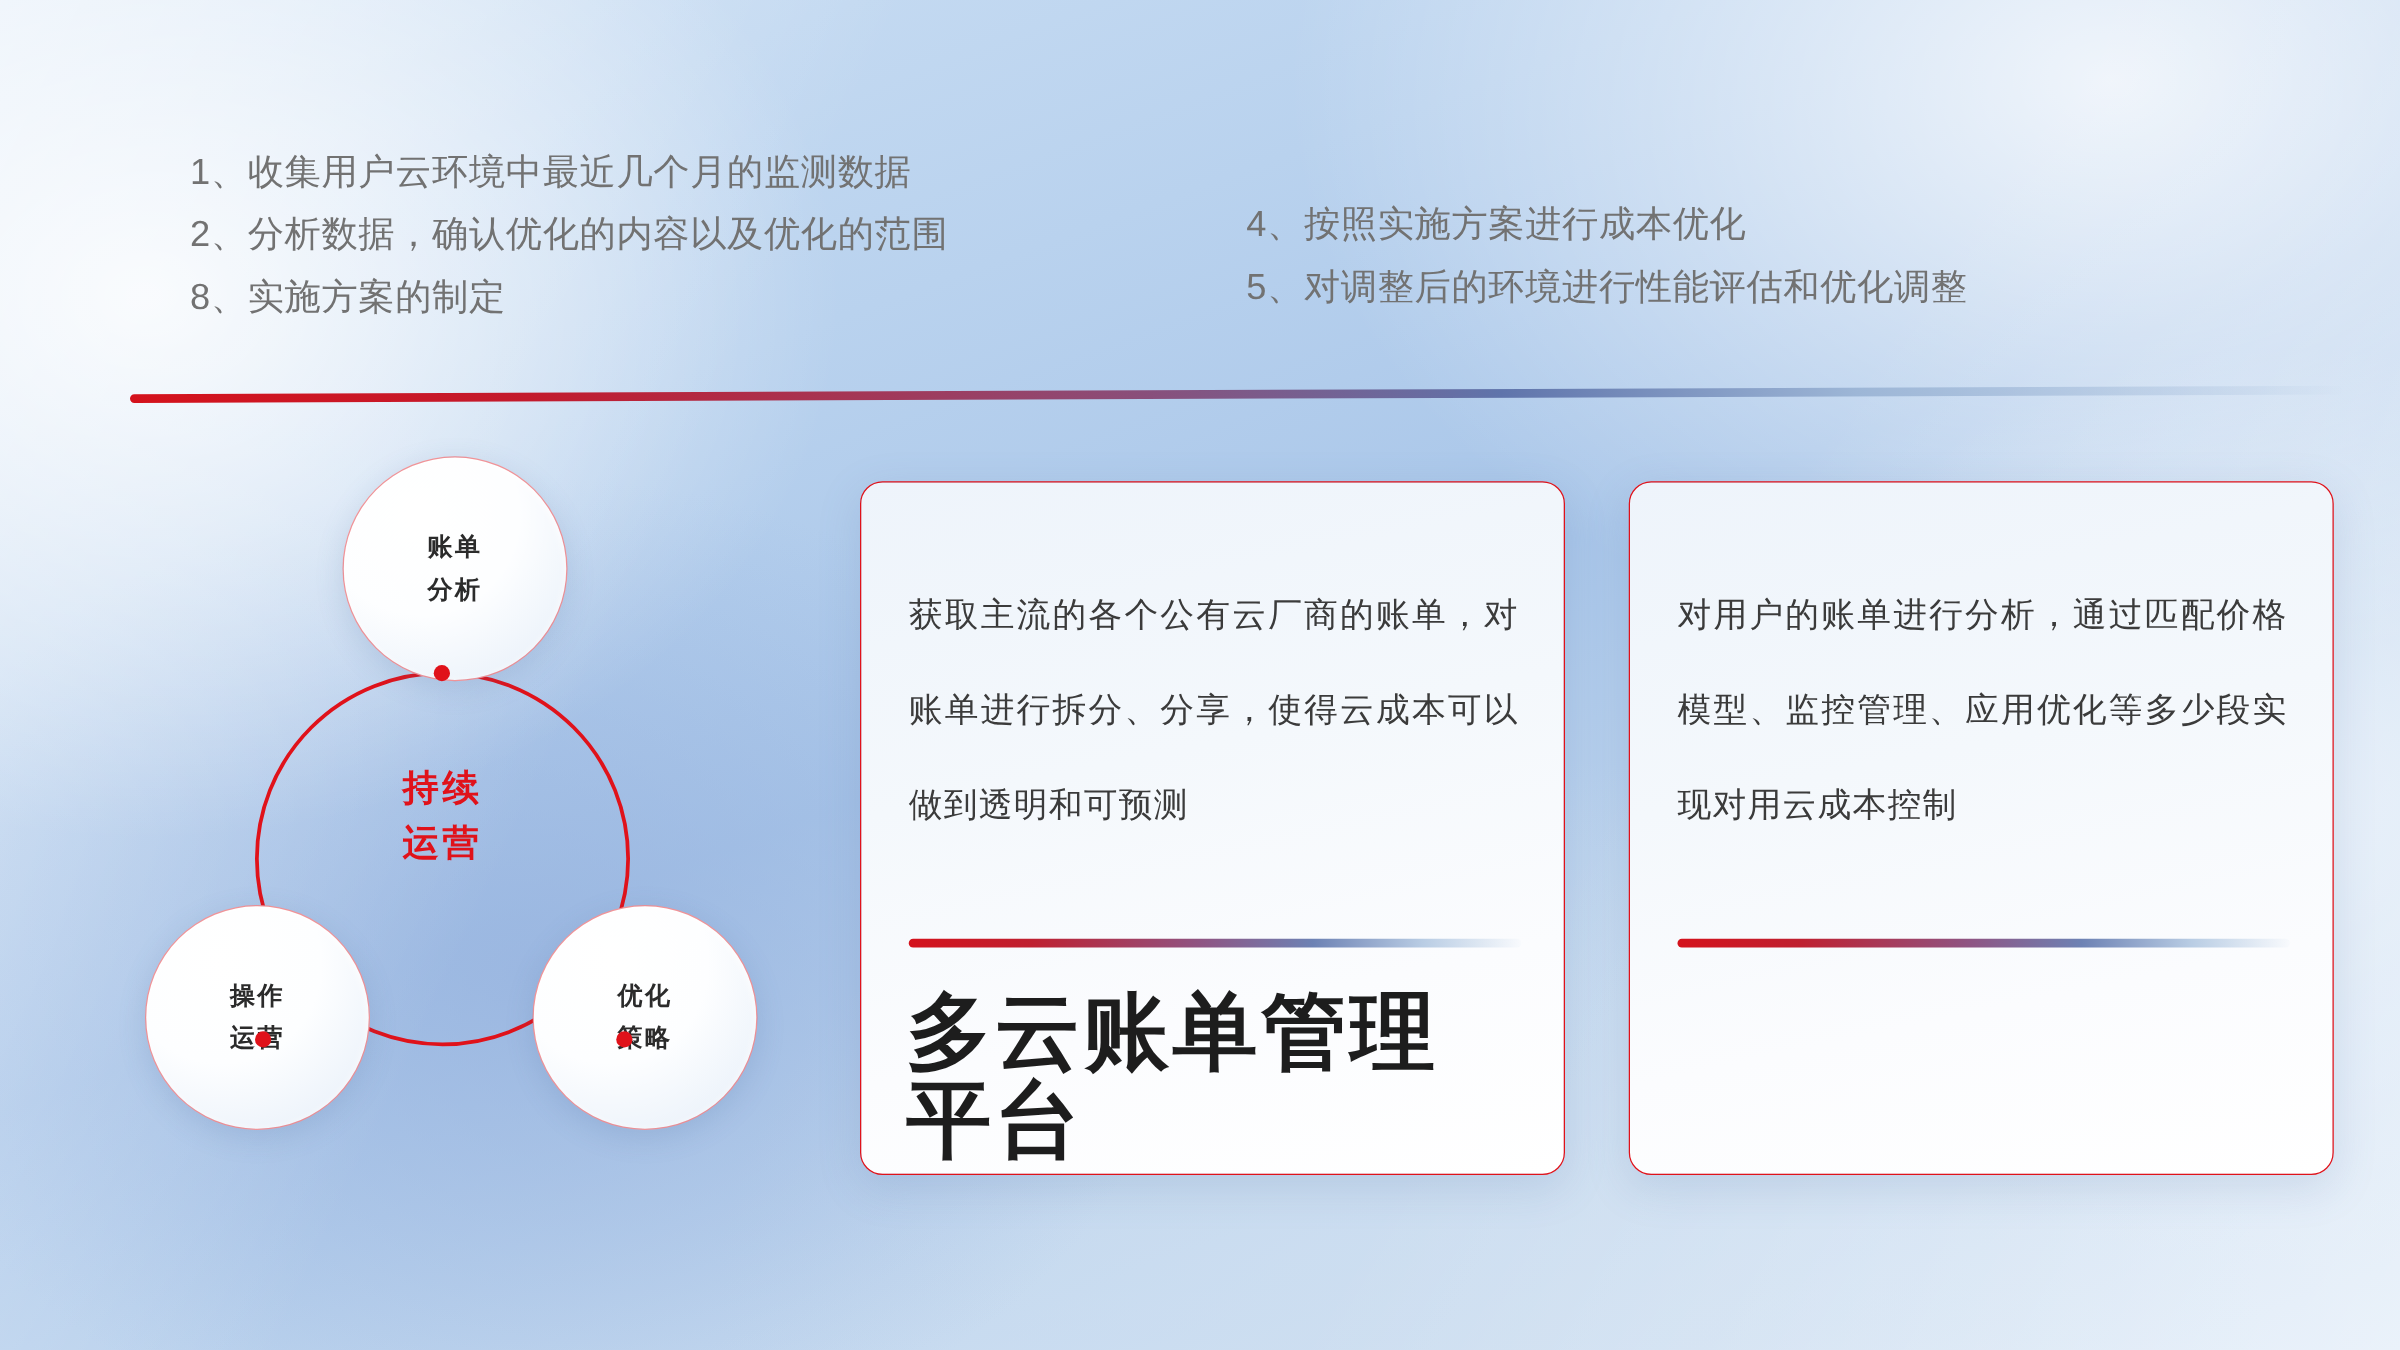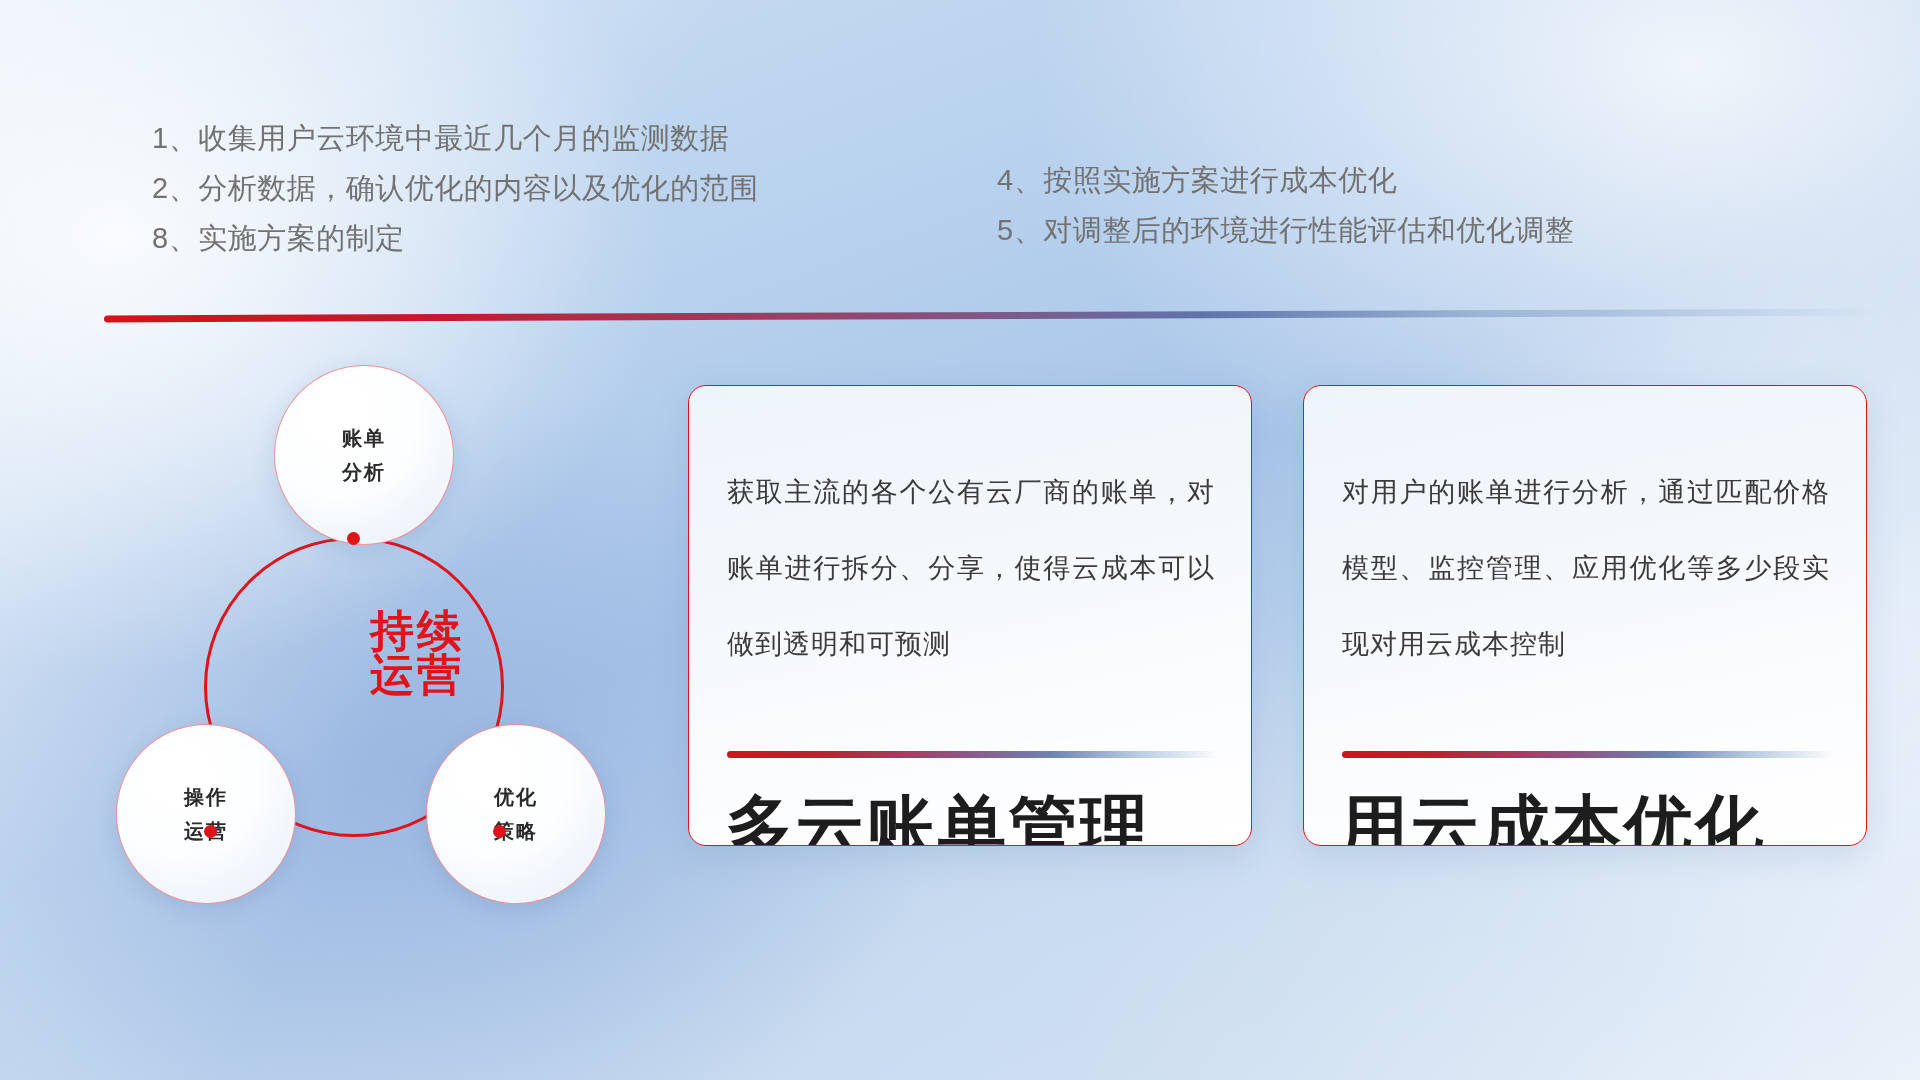--- a/index.html
+++ b/index.html
@@ -111,35 +111,35 @@
   }
   #dot-top { left: 251px; top: 180px; }
   #dot-left { left: 108px; top: 473px; }
   #dot-right { left: 397px; top: 473px; }
 
   #center-label {
     position: absolute;
     left: 148px;
     top: 257px;
     width: 220px;
-    text-align: right;
+    text-align: center;
     color: #e0121a;
-    font-size: 44px;
+    font-size: 29px;
     font-weight: bold;
     line-height: 44px;
     letter-spacing: 3px;
   }
   .center-line { display: block; }
 
   
   .card {
     position: absolute;
     top: 385px;
     width: 564px;
-    height: 461px;
+    height: 555px;
     border-radius: 18px;
     border: 1.5px solid #e0121a;
     background: linear-gradient(168deg, #eef4fb 0%, #f4f8fc 40%, #fbfcfe 72%, #ffffff 100%);
     box-shadow: 0 10px 34px rgba(90,120,170,0.18);
     box-sizing: border-box;
     overflow: hidden;
   }
   #card-1 { left: 688px; }
   #card-2 { left: 1303px; }
 
@@ -225,15 +225,14 @@
 
   <div id="card-1" class="card">
     <div class="card-body">获取主流的各个公有云厂商的账单，对账单进行拆分、分享，使得云成本可以做到透明和可预测</div>
     <div class="card-rule"></div>
     <div class="card-title">多云账单管理平台</div>
   </div>
 
   <div id="card-2" class="card">
     <div class="card-body">对用户的账单进行分析，通过匹配价格模型、监控管理、应用优化等多少段实现对用云成本控制</div>
     <div class="card-rule"></div>
-    <div class="card-title">用云成本优化</div>
   </div>
 </div>
 
 </body></html>

